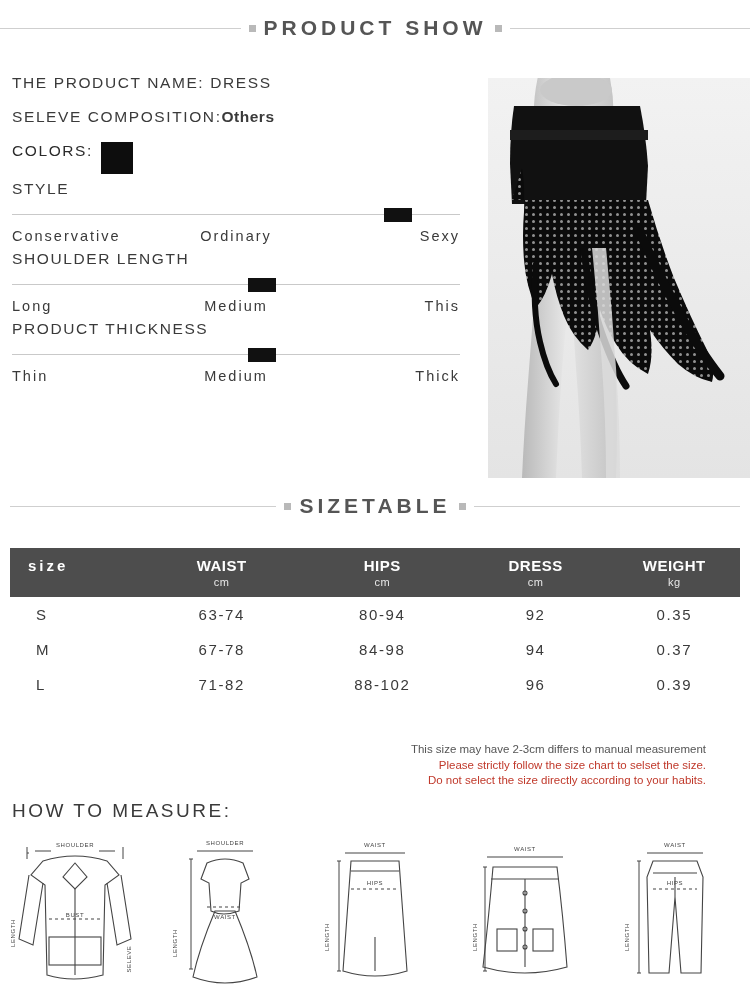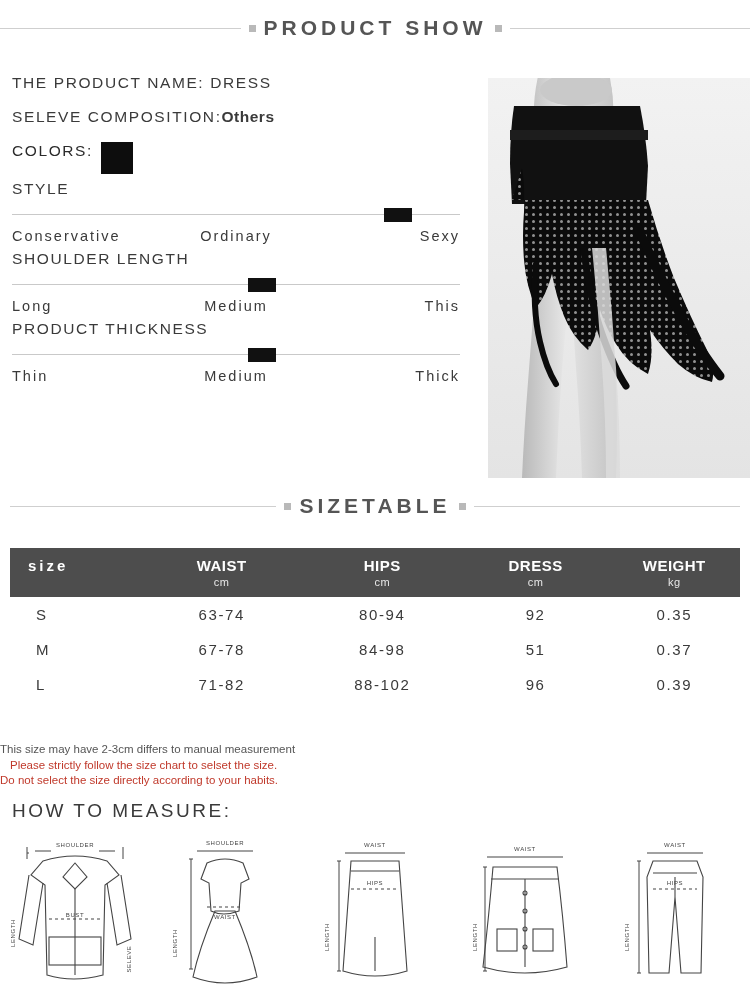--- a/index.html
+++ b/index.html
@@ -98,21 +98,21 @@
     background: #4d4d4d; color: #e8e8e8; font-weight: 400; font-size: 11px;
     padding: 0 0 9px 0; letter-spacing: .5px;
   }
   table.size tbody td {
     text-align: center; padding: 9px 0; color: #3a3a3a; letter-spacing: 1.6px;
     font-size: 15px;
   }
   table.size tbody td.sizecol { text-align: left; padding-left: 26px; letter-spacing: 1px; }
 
   .notes {
-    position: absolute; left: 0; top: 742px; width: 706px; text-align: left;
+    position: absolute; left: 0; top: 742px; width: 706px; text-align: right;
     font-size: 11.5px; line-height: 1.35;
   }
   .notes .n1 { color: #555; }
   .notes .n2 { color: #c0392b; padding-left: 10px; }
   .notes .n3 { color: #c0392b; }
 
   .measure-title {
     position: absolute; left: 12px; top: 800px;
     font-size: 19px; letter-spacing: 2.5px; color: #3a3a3a; font-weight: 500;
   }
@@ -255,21 +255,21 @@
       <td class="sizecol">S</td>
       <td>63-74</td>
       <td>80-94</td>
       <td>92</td>
       <td>0.35</td>
     </tr>
     <tr>
       <td class="sizecol">M</td>
       <td>67-78</td>
       <td>84-98</td>
-      <td>51</td>
+      <td>94</td>
       <td>0.37</td>
     </tr>
     <tr>
       <td class="sizecol">L</td>
       <td>71-82</td>
       <td>88-102</td>
       <td>96</td>
       <td>0.39</td>
     </tr>
   </tbody>

